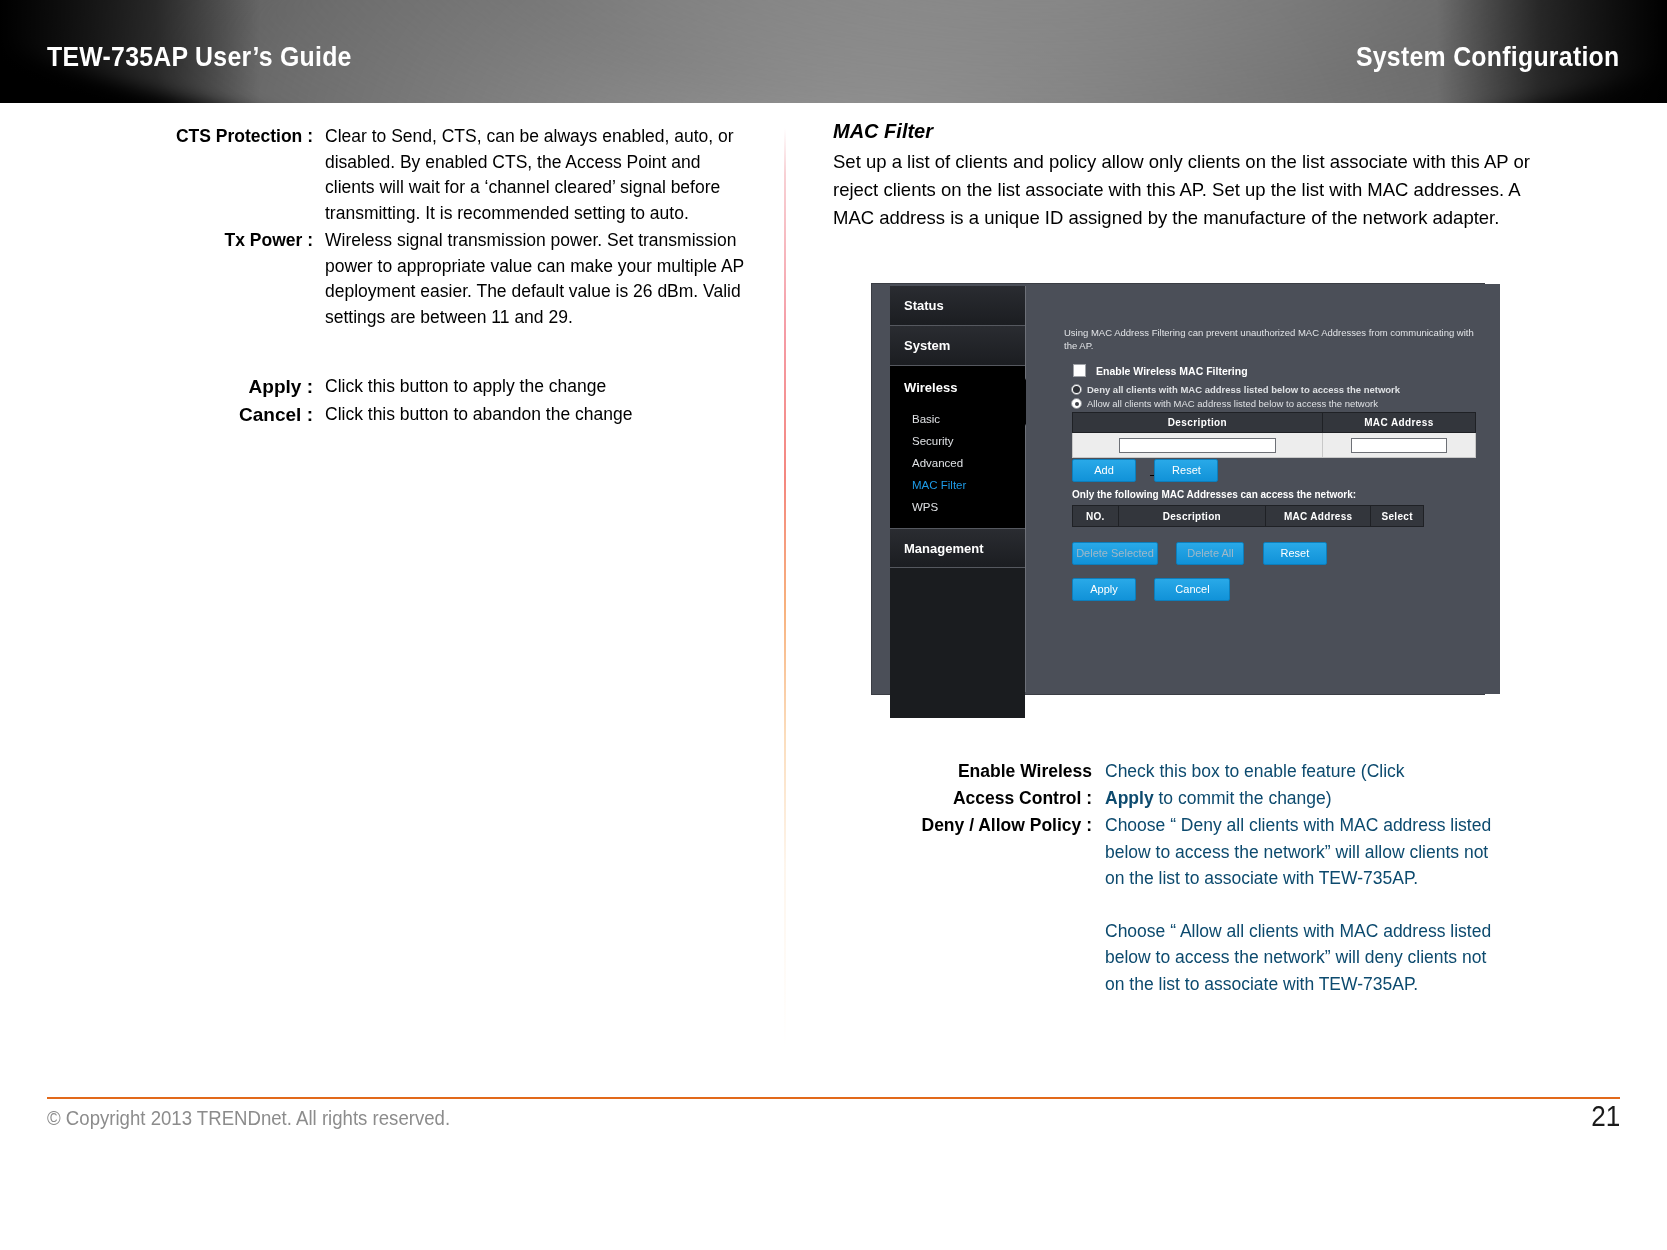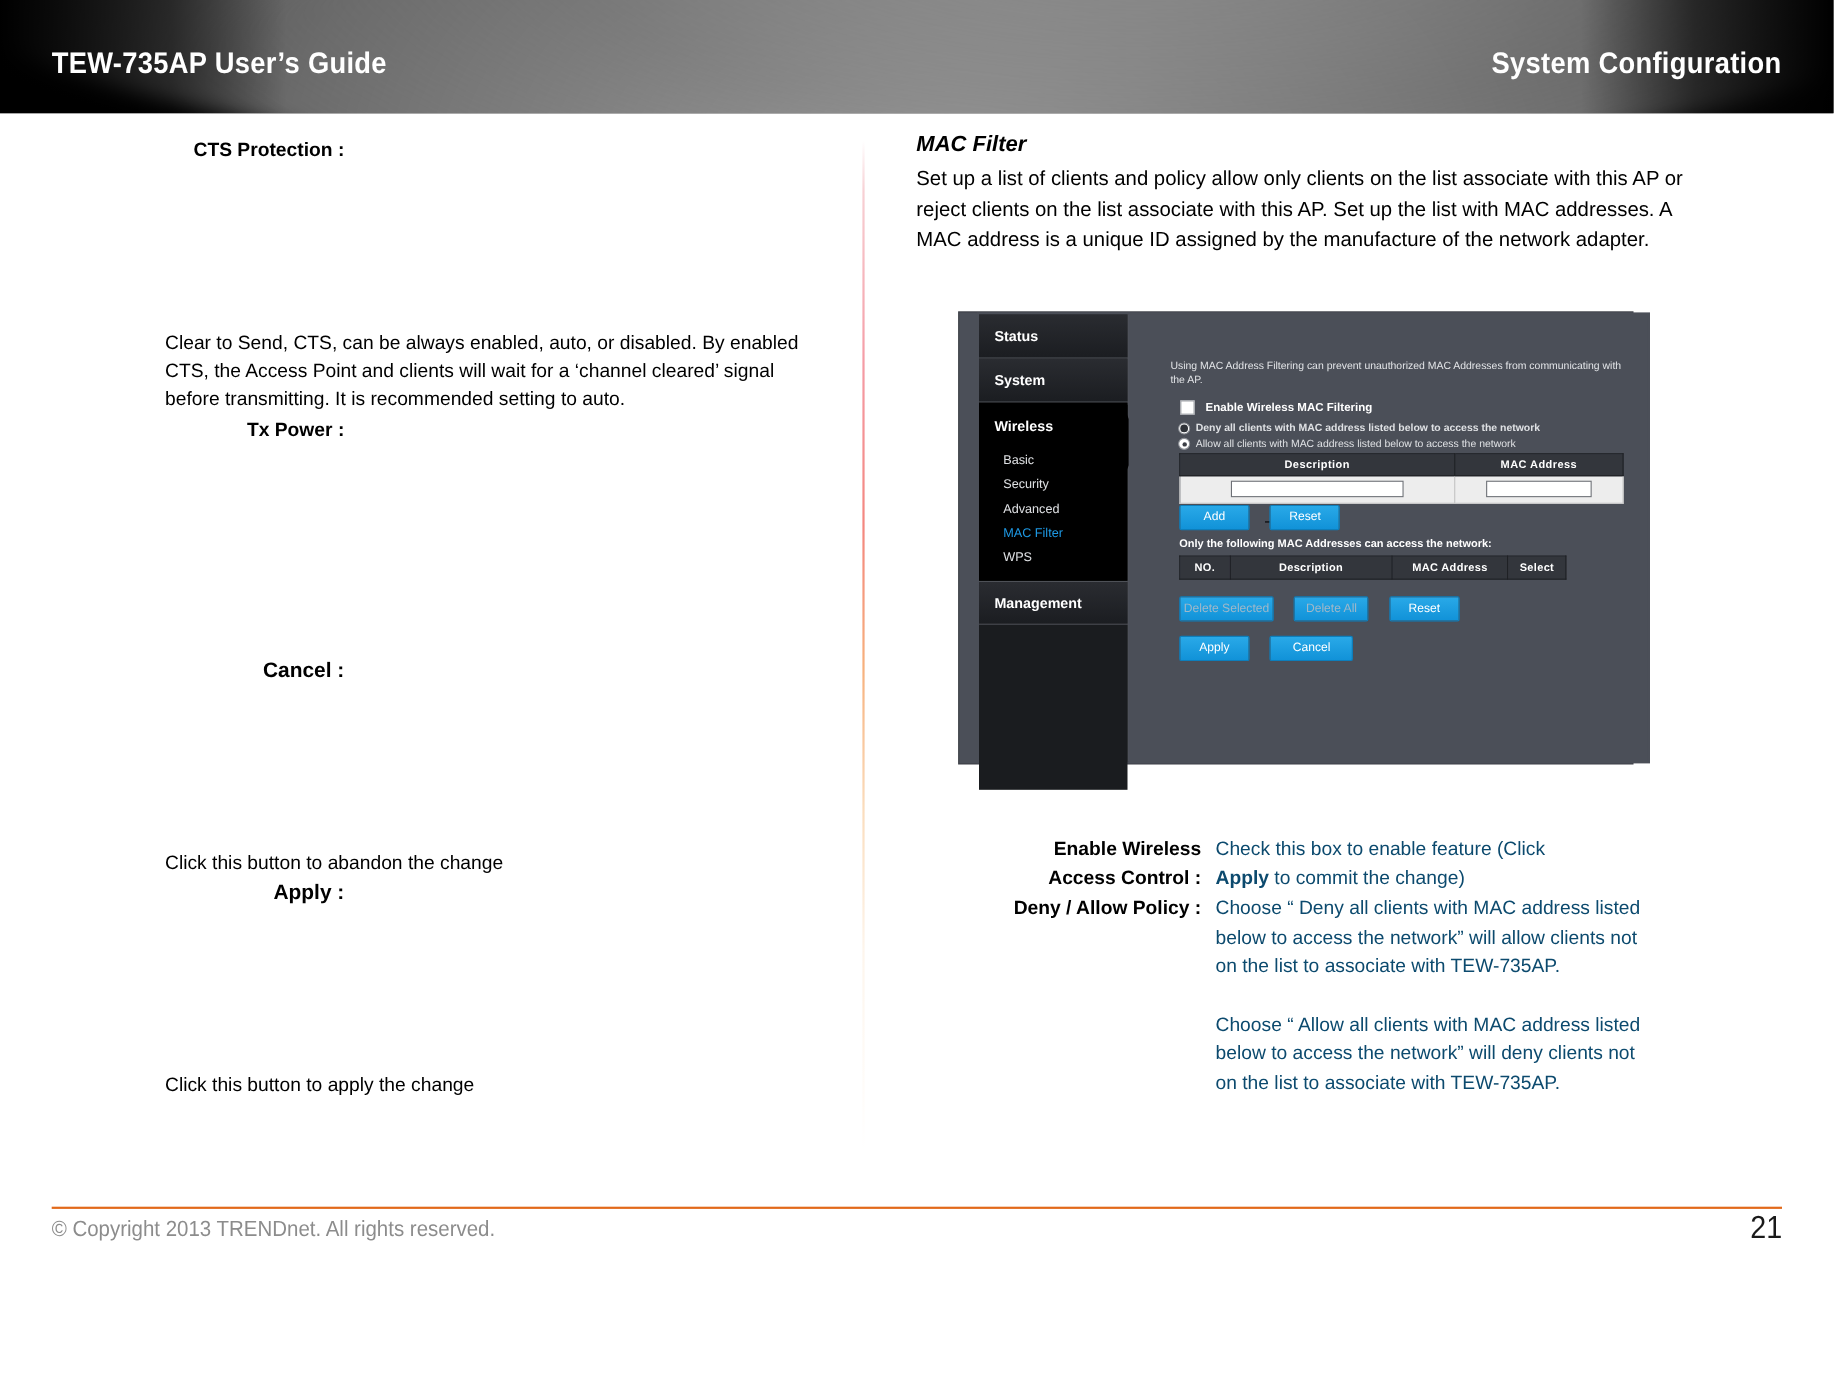--- a/index.html
+++ b/index.html
@@ -98,21 +98,21 @@
   }
 
   
   .left-col {
     position: absolute;
     left: 150px;
     top: 124px;
     width: 600px;
   }
   .deflist { width: 100%; }
-  .def-row { display: flex; margin-bottom: 2px; flex-direction: column; }
+  .def-row { display: flex; margin-bottom: 2px; }
   .def-term {
     width: 175px;
     flex: 0 0 175px;
     text-align: right;
     font-size: 17.5px;
     font-weight: bold;
     color: #000;
     line-height: 25.5px;
     padding-right: 12px;
     box-sizing: border-box;
@@ -439,32 +439,33 @@
 <div class="left-col">
   <div class="deflist">
 
     <div class="def-row">
       <div class="def-term">CTS Protection :</div>
       <div class="def-desc">Clear to Send, CTS, can be always enabled, auto, or disabled. By enabled CTS, the Access Point and clients will wait for a ‘channel cleared’ signal before transmitting. It is recommended setting to auto.</div>
     </div>
 
     <div class="def-row">
       <div class="def-term">Tx Power :</div>
+      <div class="def-desc">Wireless signal transmission power. Set transmission power to appropriate value can make your multiple AP deployment easier.  The default value is 26 dBm. Valid settings are between 11 and 29.</div>
     </div>
 
     <div class="gap-row"></div>
+
+    <div class="def-row row-apply">
+      <div class="def-term def-term-lg">Apply :</div>
+      <div class="def-desc def-desc-lg">Click this button to apply the change</div>
+    </div>
 
     <div class="def-row">
       <div class="def-term def-term-lg">Cancel :</div>
       <div class="def-desc def-desc-lg">Click this button to abandon the change</div>
-    </div>
-
-    <div class="def-row row-apply">
-      <div class="def-term def-term-lg">Apply :</div>
-      <div class="def-desc def-desc-lg">Click this button to apply the change</div>
     </div>
 
   </div>
 </div>
 
 <div class="right-col">
   <div class="sec-title">MAC Filter</div>
   <div class="sec-para">Set up a list of clients and policy allow only clients on the list associate with this AP or reject clients on the list associate with this AP. Set up the list with MAC addresses. A MAC address is a unique ID assigned by the manufacture of the network adapter.</div>
 </div>
 

